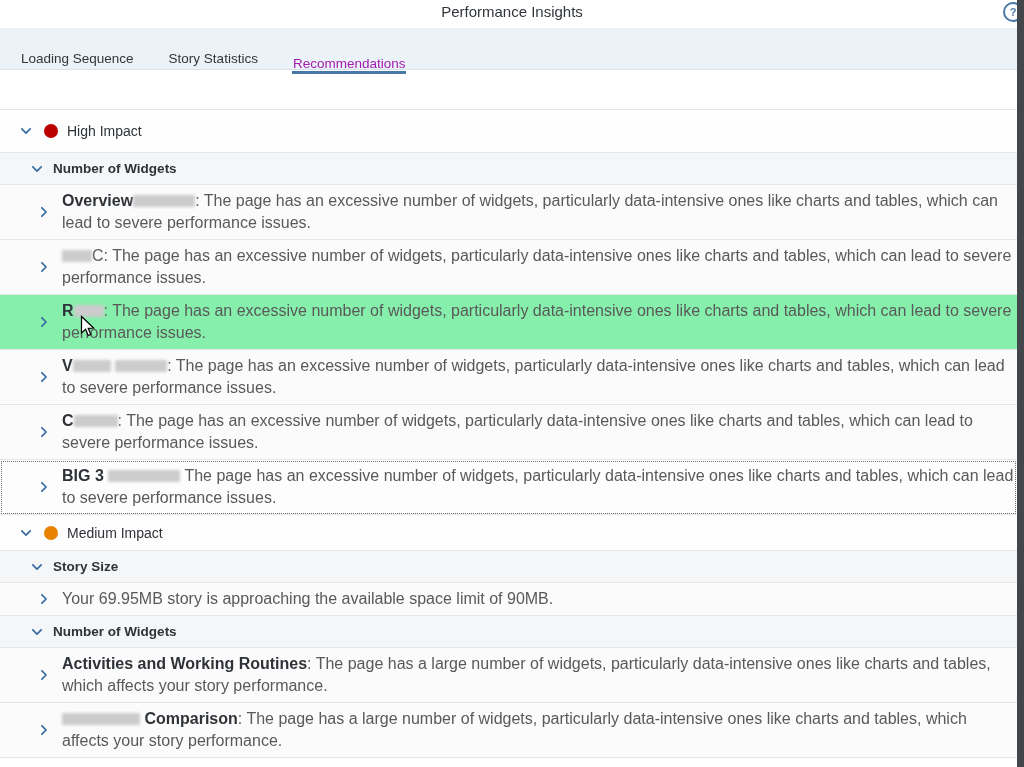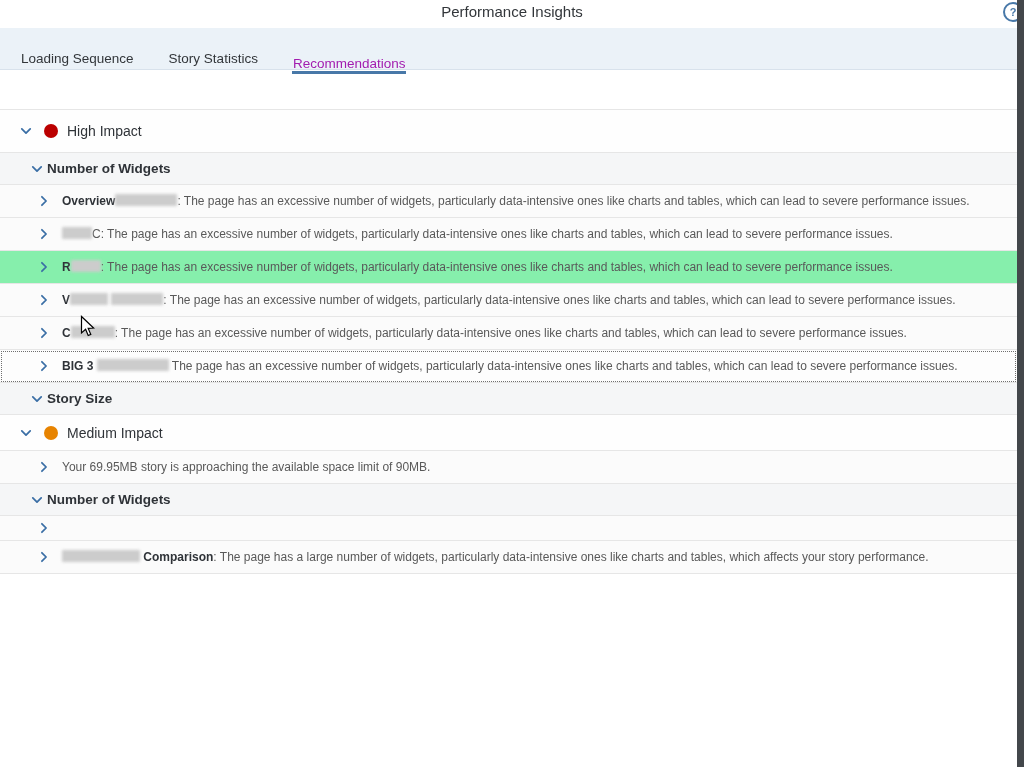--- a/index.html
+++ b/index.html
@@ -26,28 +26,28 @@
   .tab.active{color:#a21caf;border-bottom-color:#4878a8;margin-top:39px;}
   
   .content{padding-top:39px;background:#ffffff;}
   .list{border-top:1px solid #e6e6e6;width:1017px;box-sizing:border-box;}
   .row{border-bottom:1px solid #e6e6e6;display:flex;align-items:center;box-sizing:border-box;cursor:pointer;}
   .impact-row{height:43px;background:#fefefe;padding-left:19px;}
   .impact-row.medium{height:36px;}
   .impact-row .dot{width:14px;height:14px;border-radius:50%;margin:0 9px 0 11px;flex:0 0 auto;}
   .impact-label{font-size:14px;font-weight:normal;color:#2f3338;}
   .group-row{height:32px;background:#f5f6f7;padding-left:30px;}
-  .group-label{font-size:13.5px;font-weight:bold;color:#2f3338;margin-left:3px;}
+  .group-label{font-size:13.5px;font-weight:bold;color:#2f3338;margin-left:9px;}
   .item-row{background:#fbfbfb;padding:5px 0;align-items:center;}
   .item-row.single{height:33px;padding:0;}
   .item-row.hover{background:#86efac;}
   .item-row.focused{background:#fdfdfd;outline:1px dotted #6f6f6f;outline-offset:-2px;}
   .chev{flex:0 0 auto;display:flex;align-items:center;justify-content:center;line-height:0;}
   .item-chev{margin-left:37px;margin-right:11px;width:14px;}
-  .item-text{flex:1;font-size:12px;line-height:22px;color:#595959;padding-right:3px;}
+  .item-text{flex:1;font-size:16px;line-height:22px;color:#595959;padding-right:3px;}
   .item-text b{color:#2f3338;}
   .redacted{display:inline-block;height:12px;background:#cccccc;border-radius:1px;filter:blur(1.6px);vertical-align:-1px;}
   
   .edge-bar{position:absolute;top:0;right:0;width:7px;height:767px;background:#43474b;z-index:5;}
   
   .cursor{position:absolute;left:77px;top:315px;z-index:6;pointer-events:none;}
 </style>
 </head>
 <body>
 
@@ -128,36 +128,36 @@
         <div class="item-text"><b>C</b><span class="redacted" style="width: 44px;"></span>: The page has an excessive number of widgets, particularly data-intensive ones like charts and tables, which can lead to severe performance issues.</div>
       </div>
       <div class="row item-row focused">
         <span class="chev item-chev">
           <svg width="14" height="14" viewBox="0 0 16 16" fill="none">
             <path d="M5.6 3.2 L10.4 8 L5.6 12.8" stroke="#3a6ea5" stroke-width="2" stroke-linecap="round" stroke-linejoin="round"></path>
           </svg>
         </span>
         <div class="item-text"><b>BIG 3 </b><span class="redacted" style="width: 72px;"></span> The page has an excessive number of widgets, particularly data-intensive ones like charts and tables, which can lead to severe performance issues.</div>
       </div>
-      <div class="row group-row">
-        <span class="chev">
-          <svg width="14" height="14" viewBox="0 0 16 16" fill="none">
-            <path d="M3.2 5.6 L8 10.4 L12.8 5.6" stroke="#3a6ea5" stroke-width="2" stroke-linecap="round" stroke-linejoin="round"></path>
-          </svg>
-        </span>
-        <span class="group-label">Story Size</span>
-      </div>
       <div class="row impact-row medium">
         <span class="chev">
           <svg width="14" height="14" viewBox="0 0 16 16" fill="none">
             <path d="M3.2 5.6 L8 10.4 L12.8 5.6" stroke="#3a6ea5" stroke-width="2" stroke-linecap="round" stroke-linejoin="round"></path>
           </svg>
         </span>
         <span class="dot" style="background: rgb(231, 131, 0);"></span>
         <span class="impact-label">Medium Impact</span>
+      </div>
+      <div class="row group-row">
+        <span class="chev">
+          <svg width="14" height="14" viewBox="0 0 16 16" fill="none">
+            <path d="M3.2 5.6 L8 10.4 L12.8 5.6" stroke="#3a6ea5" stroke-width="2" stroke-linecap="round" stroke-linejoin="round"></path>
+          </svg>
+        </span>
+        <span class="group-label">Story Size</span>
       </div>
       <div class="row item-row single">
         <span class="chev item-chev">
           <svg width="14" height="14" viewBox="0 0 16 16" fill="none">
             <path d="M5.6 3.2 L10.4 8 L5.6 12.8" stroke="#3a6ea5" stroke-width="2" stroke-linecap="round" stroke-linejoin="round"></path>
           </svg>
         </span>
         <div class="item-text">Your 69.95MB story is approaching the available space limit of 90MB.</div>
       </div>
       <div class="row group-row">
@@ -167,20 +167,21 @@
           </svg>
         </span>
         <span class="group-label">Number of Widgets</span>
       </div>
       <div class="row item-row">
         <span class="chev item-chev">
           <svg width="14" height="14" viewBox="0 0 16 16" fill="none">
             <path d="M5.6 3.2 L10.4 8 L5.6 12.8" stroke="#3a6ea5" stroke-width="2" stroke-linecap="round" stroke-linejoin="round"></path>
           </svg>
         </span>
+        <div class="item-text"><b>Activities and Working Routines</b>: The page has a large number of widgets, particularly data-intensive ones like charts and tables, which affects your story performance.</div>
       </div>
       <div class="row item-row">
         <span class="chev item-chev">
           <svg width="14" height="14" viewBox="0 0 16 16" fill="none">
             <path d="M5.6 3.2 L10.4 8 L5.6 12.8" stroke="#3a6ea5" stroke-width="2" stroke-linecap="round" stroke-linejoin="round"></path>
           </svg>
         </span>
         <div class="item-text"><span class="redacted" style="width: 78px;"></span> <b>Comparison</b>: The page has a large number of widgets, particularly data-intensive ones like charts and tables, which affects your story performance.</div>
       </div>
     </div>

